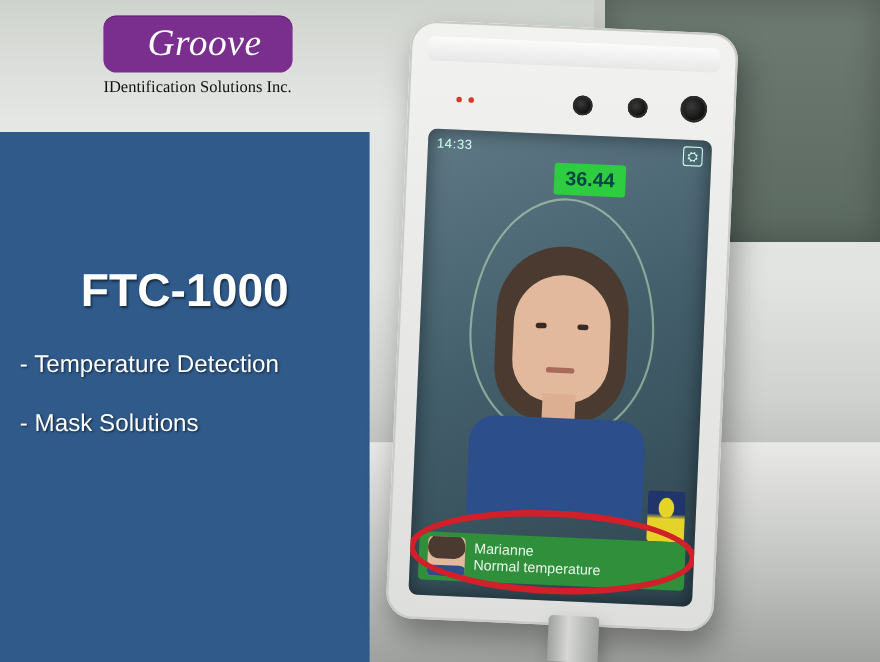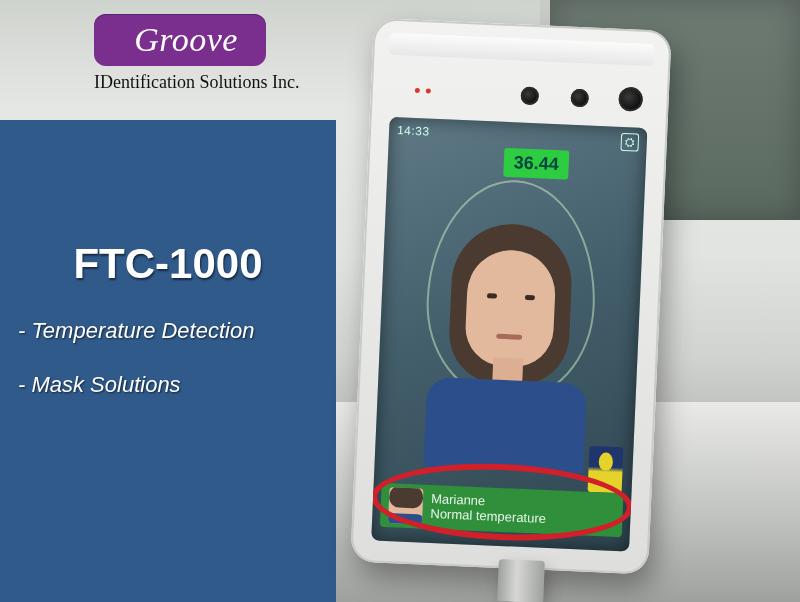--- a/index.html
+++ b/index.html
@@ -30,38 +30,38 @@
       border-radius: 12px;
       display: flex; align-items: center; justify-content: center;
       color: #fff; font-family: Georgia, 'Times New Roman', serif;
       font-size: 34px; font-style: italic; letter-spacing: .5px;
       box-shadow: 0 1px 0 #5e2070 inset;
       padding-left: 12px;
     }
     .logo-sub {
       margin-top: 6px;
       font-family: Georgia, 'Times New Roman', serif;
-      font-size: 18px; color: #111;
+      font-size: 15px; color: #111;
     }
     
     .feature-panel {
       position: absolute;
       top: 120px; left: 0;
       width: 336px; height: 482px;
       background: #2f5a8a;
       padding: 120px 18px 0 18px;
       color: #fff;
     }
     .feature-title {
       font-size: 42px; font-weight: bold; text-align: center;
       text-shadow: 1px 2px 2px rgba(0,0,0,.55);
       margin-bottom: 30px;
     }
     .feature-item {
-      font-style: italic; font-size: 22px;
+      font-size: 22px;
       text-shadow: 1px 1px 2px rgba(0,0,0,.6);
       margin-bottom: 28px;
     }
     
     .device {
       position: absolute; top: 18px; left: 374px;
       width: 298px; height: 544px;
       background: linear-gradient(180deg, #f2f3f1 0%, #dedfdd 100%);
       border-radius: 24px;
       box-shadow: 6px 14px 28px rgba(0,0,0,.35), inset 0 0 0 2px #c9cbc7;

